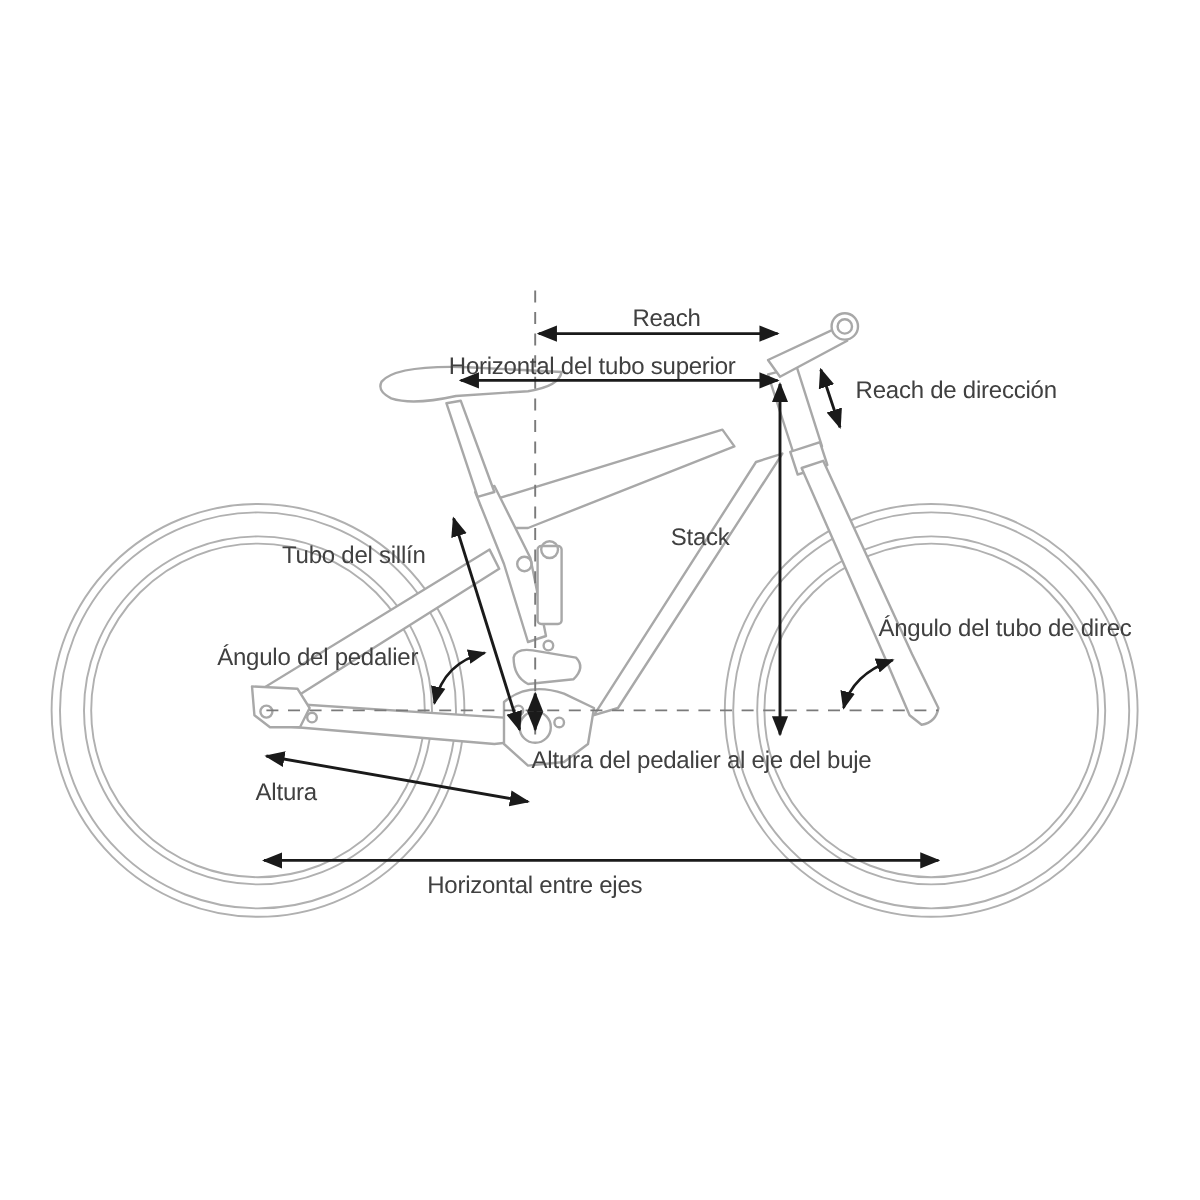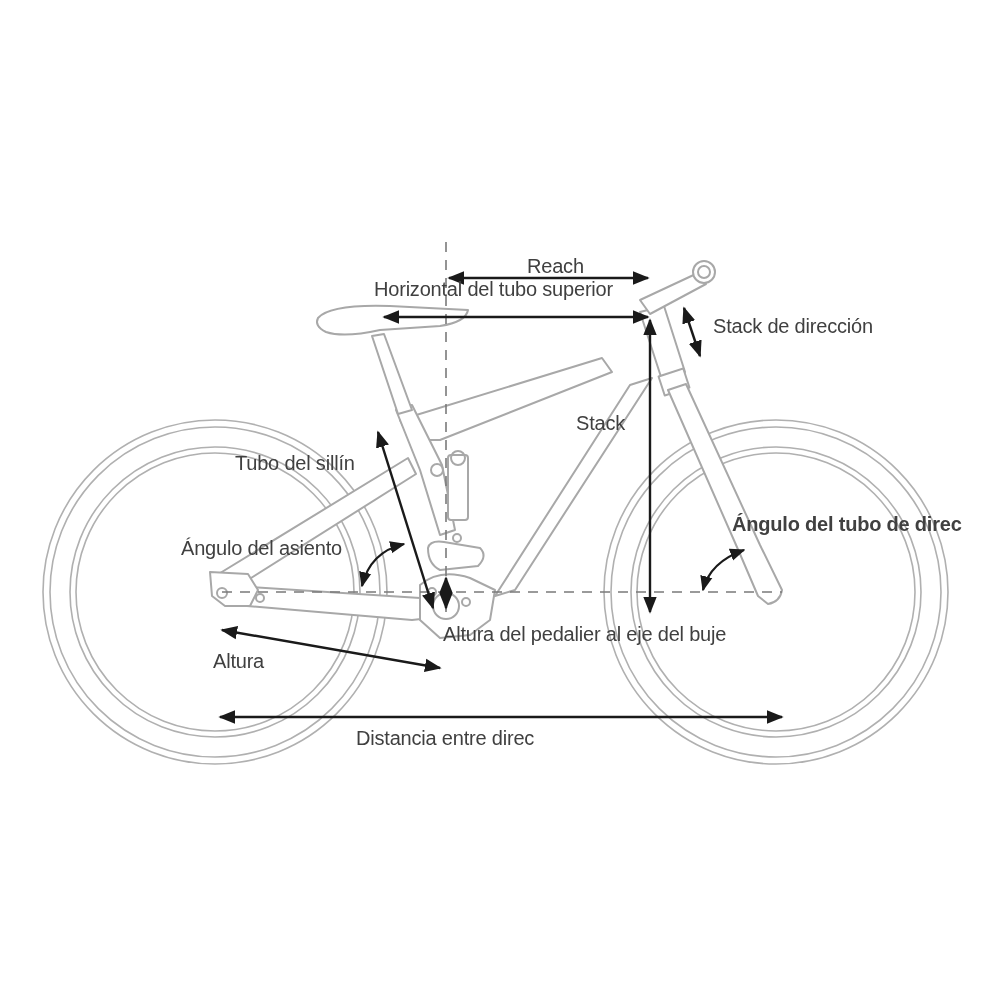--- a/index.html
+++ b/index.html
@@ -100,21 +100,21 @@
     <line class="measure" x1="378" y1="432" x2="433" y2="608" marker-start="url(#ah)" marker-end="url(#ah)"></line>
     <line class="measure" x1="446" y1="578" x2="446" y2="608" marker-start="url(#ah)" marker-end="url(#ah)"></line>
     <line class="measure" x1="222" y1="630" x2="440" y2="668" marker-start="url(#ah)" marker-end="url(#ah)"></line>
     <line class="measure" x1="220" y1="717" x2="782" y2="717" marker-start="url(#ah)" marker-end="url(#ah)"></line>
     <path class="arc" d="M362,586 Q370,552 404,544" marker-start="url(#ah)" marker-end="url(#ah)"></path>
     <path class="arc" d="M703,590 Q710,562 744,550" marker-start="url(#ah)" marker-end="url(#ah)"></path>
   </g>
 </svg>
 
 <div class="lbl" style="left:527px;top:256px;">Reach</div>
-<div class="lbl" style="left:374px;top:279px;">Horizontal del tubo superior</div>
-<div class="lbl" style="left:713px;top:316px;">Stack de dirección</div>
-<div class="lbl" style="left:559px;top:413px;margin-left:17px;">Stack</div>
+<div class="lbl" style="left:374px;top:296px;">Horizontal del tubo superior</div>
+<div class="lbl" style="left:713px;top:316px;">Reach de dirección</div>
+<div class="lbl" style="left:559px;top:438px;">Stack</div>
 <div class="lbl" style="left:235px;top:453px;">Tubo del sillín</div>
-<div class="lbl" style="left:181px;top:538px;">Ángulo del asiento</div>
-<div class="lbl" style="left:732px;top:514px;font-weight:bold;">Ángulo del tubo de direc</div>
+<div class="lbl" style="left:181px;top:538px;">Ángulo del pedalier</div>
+<div class="lbl" style="left:732px;top:514px;">Ángulo del tubo de direc</div>
 <div class="lbl" style="left:443px;top:624px;text-align:center;">Altura del pedalier al eje del buje</div>
 <div class="lbl" style="left:213px;top:651px;">Altura</div>
-<div class="lbl" style="left:356px;top:728px;">Distancia entre direc</div>
+<div class="lbl" style="left:356px;top:728px;">Horizontal entre ejes</div>
 
 </body></html>

